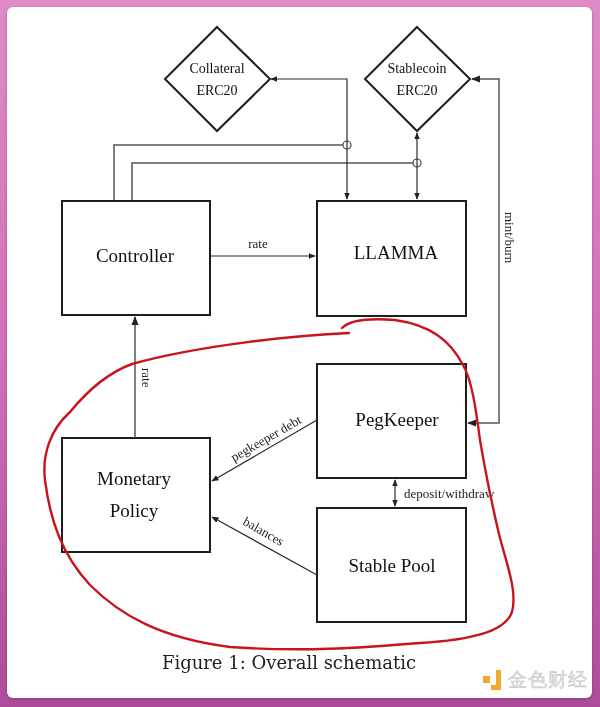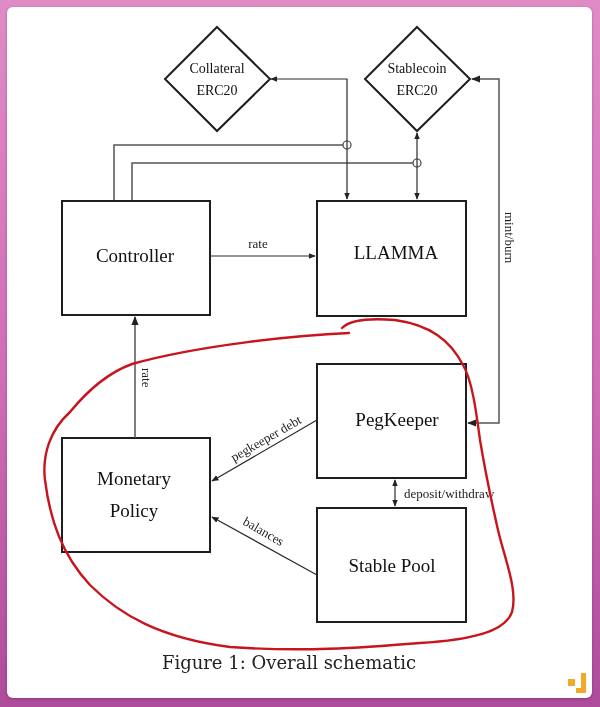--- a/index.html
+++ b/index.html
@@ -112,13 +112,14 @@
            C476,410 472,380 463,365 C450,340 430,325 395,320 C370,318 350,320 342,328"></path>
 
   <text class="caption" x="289" y="669" text-anchor="middle">Figure 1: Overall schematic</text>
 </svg>
 
 <div class="watermark">
   <div class="wm-logo">
       <div class="sq"></div>
       <div class="bar"></div>
     </div>
+  <span class="wm-text">金色财经</span>
 </div>
 
 </body></html>

